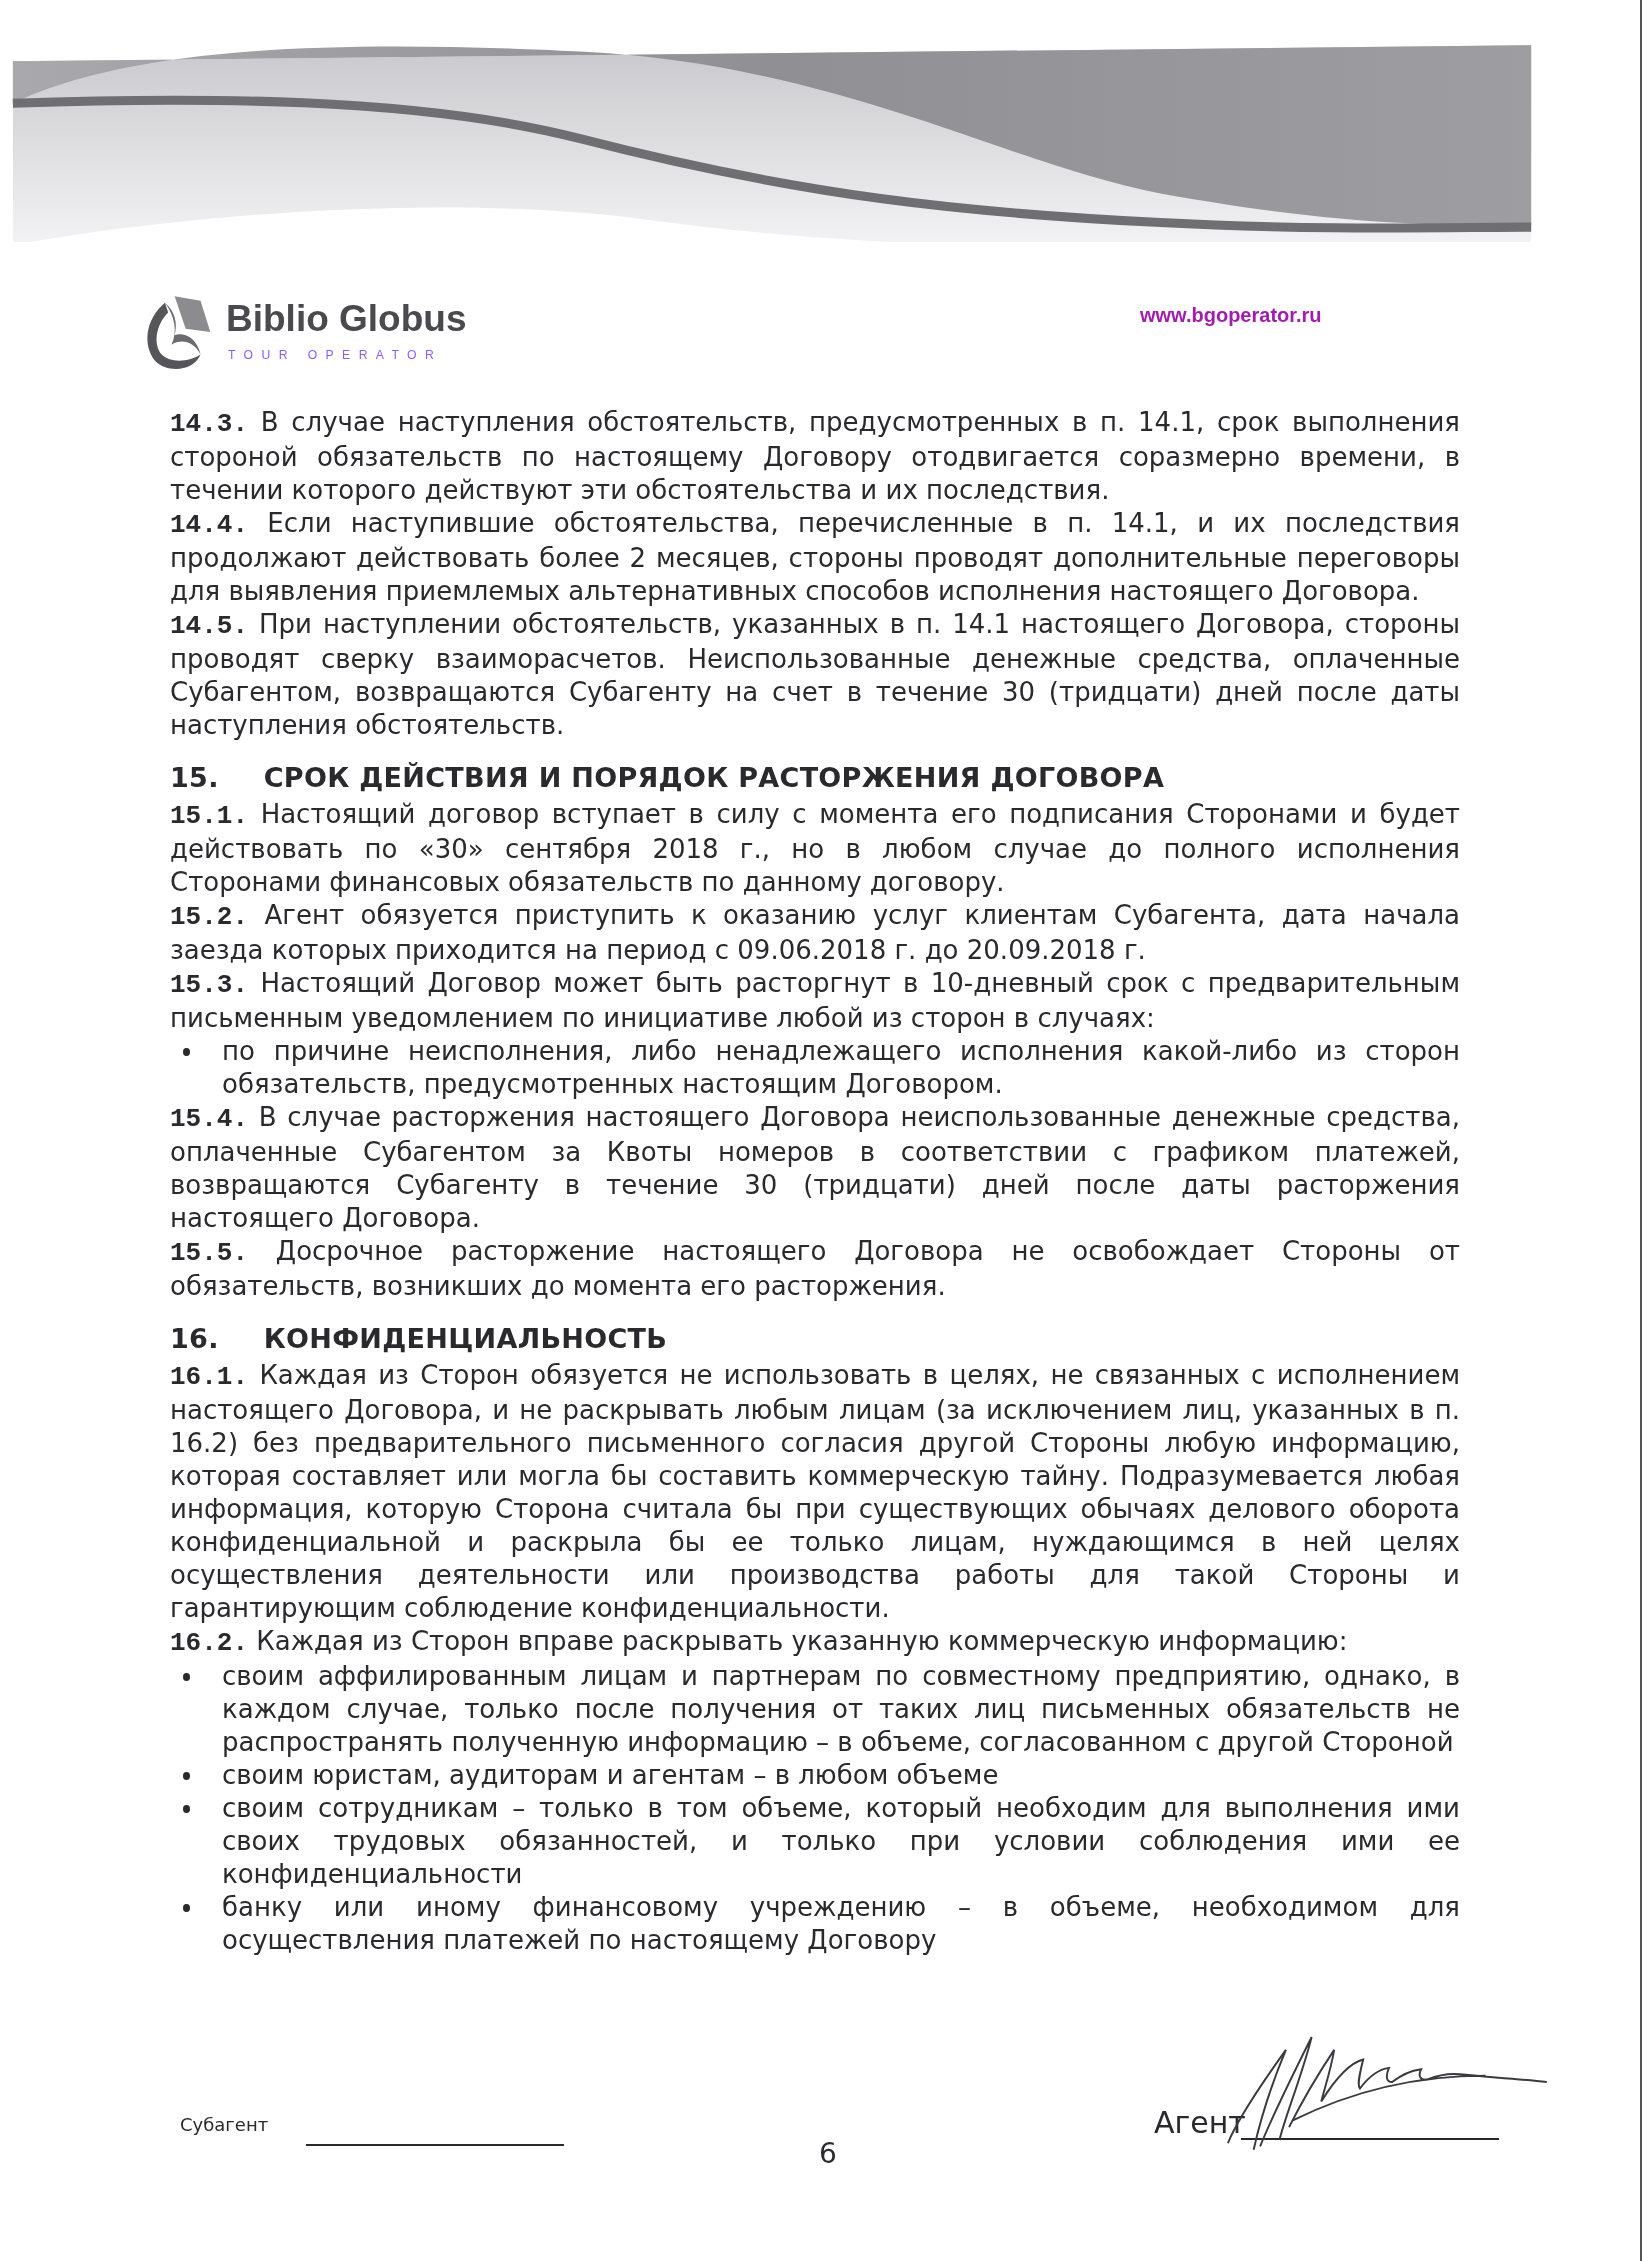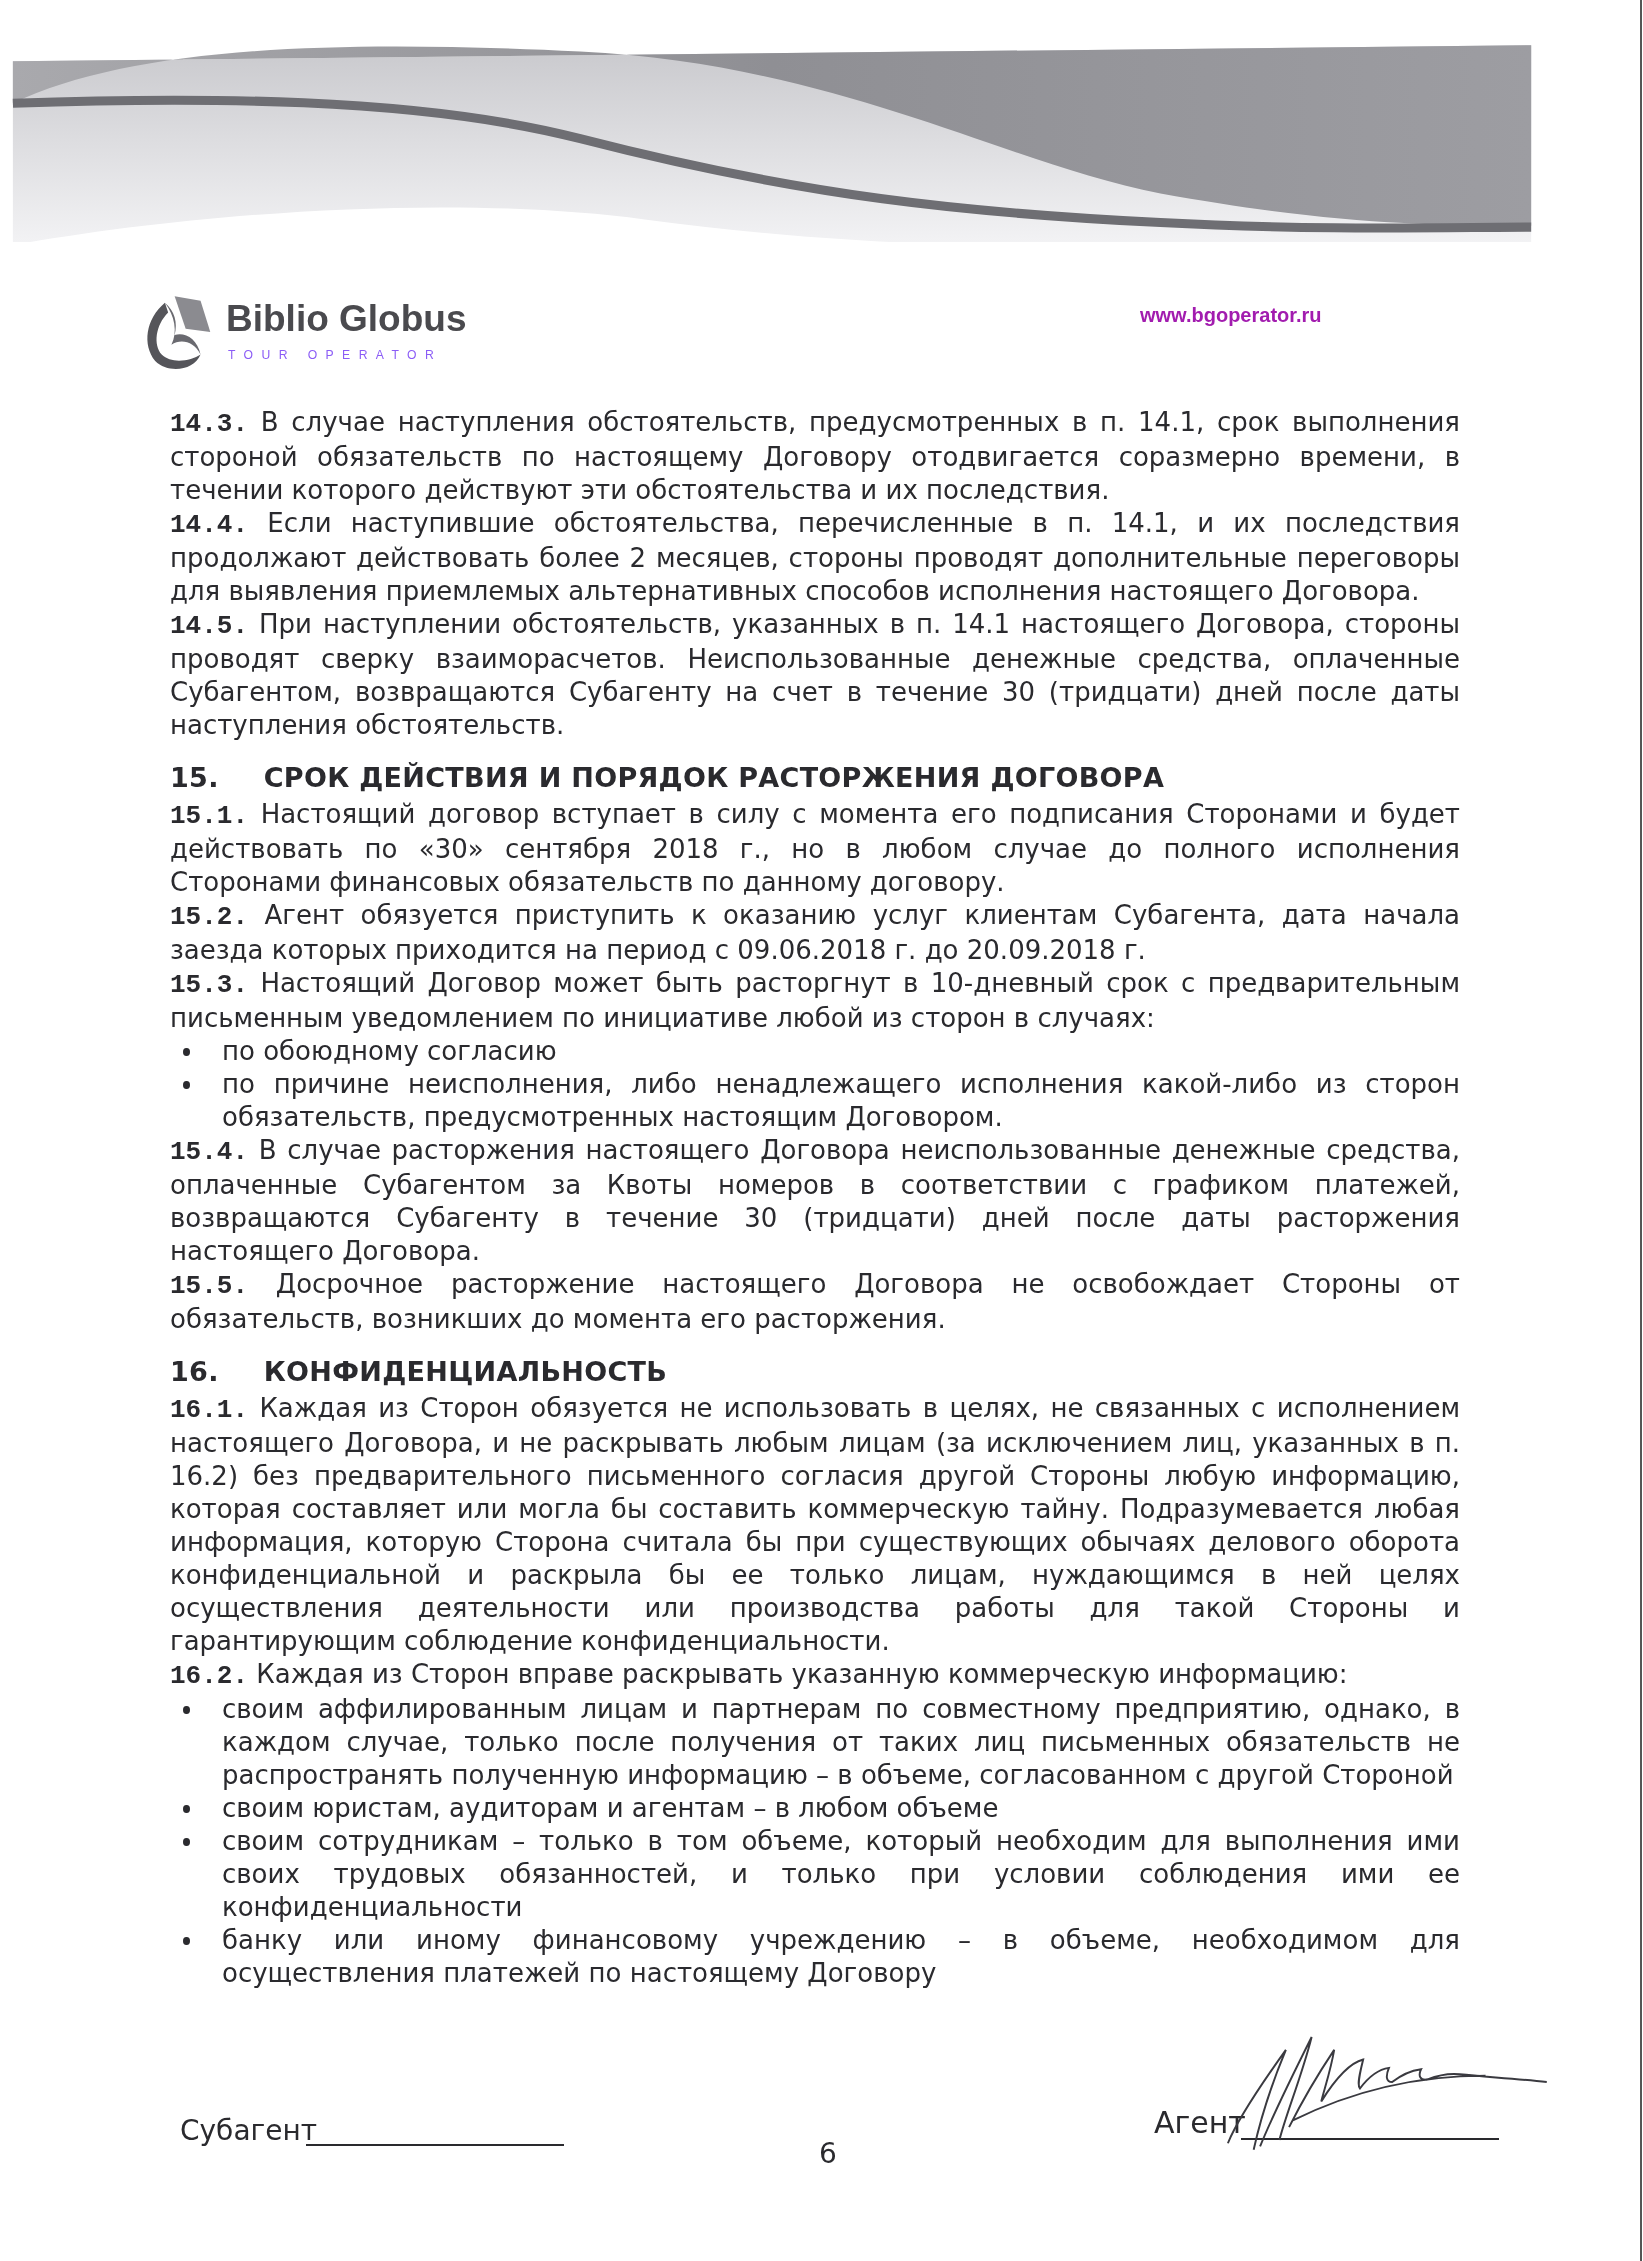--- a/index.html
+++ b/index.html
@@ -20,21 +20,21 @@
   .num { font-weight: bold; font-family: Liberation Mono, monospace; }
   h2.sec { margin: 19.3px 0 2.6px 0; font-size: 27px; font-weight: bold; text-align: left;
            line-height: 34px; letter-spacing: 0.3px; }
   h2.sec .snum { display: inline-block; margin-right: 45px; }
   ul.bul { margin: 0; padding: 0; list-style: none; }
   ul.bul li { position: relative; padding-left: 52px; font-size: 26px; line-height: 33px;
               text-align: justify; text-align-last: left; }
   ul.bul li .dot { position: absolute; left: 13px; top: 13px; width: 7px; height: 8.4px;
                    border-radius: 50%; background: #2a2a2e; }
   .sig-row { position: absolute; top: 2095px; left: 0; width: 1644px; height: 77px; }
-  .sub-label { position: absolute; left: 180px; top: 19.3px; font-size: 28px; }
+  .sub-label { position: absolute; left: 180px; top: 19.3px; font-size: 18px; }
   .sub-line { position: absolute; left: 306px; top: 49px; width: 258px; height: 1.9px; background: #2a2a2e; }
   .agent-label { position: absolute; left: 1154px; top: 10.3px; font-size: 30px; }
   .agent-line { position: absolute; left: 1241px; top: 43px; width: 258px; height: 1.9px; background: #2a2a2e; }
   .signature { position: absolute; left: 1215px; top: -71px; width: 335px; height: 129px; }
   .page-num { position: absolute; left: 819px; top: 2137px; font-size: 28px; }
 </style>
 </head>
 <body>
 
 <svg class="header-band" viewBox="0 0 2550 420" preserveAspectRatio="none">
@@ -73,21 +73,20 @@
   <p class="clause"><span class="num">14.4.</span> <span>Если наступившие обстоятельства, перечисленные в п. 14.1, и их последствия продолжают действовать более 2 месяцев, стороны проводят дополнительные переговоры для выявления приемлемых альтернативных способов исполнения настоящего Договора.</span></p>
   <p class="clause"><span class="num">14.5.</span> <span>При наступлении обстоятельств, указанных в п. 14.1 настоящего Договора, стороны проводят сверку взаиморасчетов. Неиспользованные денежные средства, оплаченные Субагентом, возвращаются Субагенту на счет в течение 30 (тридцати) дней после даты наступления обстоятельств.</span></p>
 
   <h2 class="sec"><span class="snum">15.</span><span>СРОК ДЕЙСТВИЯ И ПОРЯДОК РАСТОРЖЕНИЯ ДОГОВОРА</span></h2>
 
   <p class="clause"><span class="num">15.1.</span> <span>Настоящий договор вступает в силу с момента его подписания Сторонами и будет действовать по «30» сентября 2018 г., но в любом случае до полного исполнения Сторонами финансовых обязательств по данному договору.</span></p>
   <p class="clause"><span class="num">15.2.</span> <span>Агент обязуется приступить к оказанию услуг клиентам Субагента, дата начала заезда которых приходится на период с 09.06.2018 г. до 20.09.2018 г.</span></p>
   <p class="clause"><span class="num">15.3.</span> <span>Настоящий Договор может быть расторгнут в 10-дневный срок с предварительным письменным уведомлением по инициативе любой из сторон в случаях:</span></p>
 
   <ul class="bul">
-    <li><span class="dot"></span><span>по обоюдному согласию</span></li>
     <li><span class="dot"></span><span>по причине неисполнения, либо ненадлежащего исполнения какой-либо из сторон обязательств, предусмотренных настоящим Договором.</span></li>
   </ul>
 
   <p class="clause"><span class="num">15.4.</span> <span>В случае расторжения настоящего Договора неиспользованные денежные средства, оплаченные Субагентом за Квоты номеров в соответствии с графиком платежей, возвращаются Субагенту в течение 30 (тридцати) дней после даты расторжения настоящего Договора.</span></p>
   <p class="clause"><span class="num">15.5.</span> <span>Досрочное расторжение настоящего Договора не освобождает Стороны от обязательств, возникших до момента его расторжения.</span></p>
 
   <h2 class="sec"><span class="snum">16.</span><span>КОНФИДЕНЦИАЛЬНОСТЬ</span></h2>
 
   <p class="clause"><span class="num">16.1.</span> <span>Каждая из Сторон обязуется не использовать в целях, не связанных с исполнением настоящего Договора, и не раскрывать любым лицам (за исключением лиц, указанных в п. 16.2) без предварительного письменного согласия другой Стороны любую информацию, которая составляет или могла бы составить коммерческую тайну. Подразумевается любая информация, которую Сторона считала бы при существующих обычаях делового оборота конфиденциальной и раскрыла бы ее только лицам, нуждающимся в ней целях осуществления деятельности или производства работы для такой Стороны и гарантирующим соблюдение конфиденциальности.</span></p>
   <p class="clause"><span class="num">16.2.</span> <span>Каждая из Сторон вправе раскрывать указанную коммерческую информацию:</span></p>

